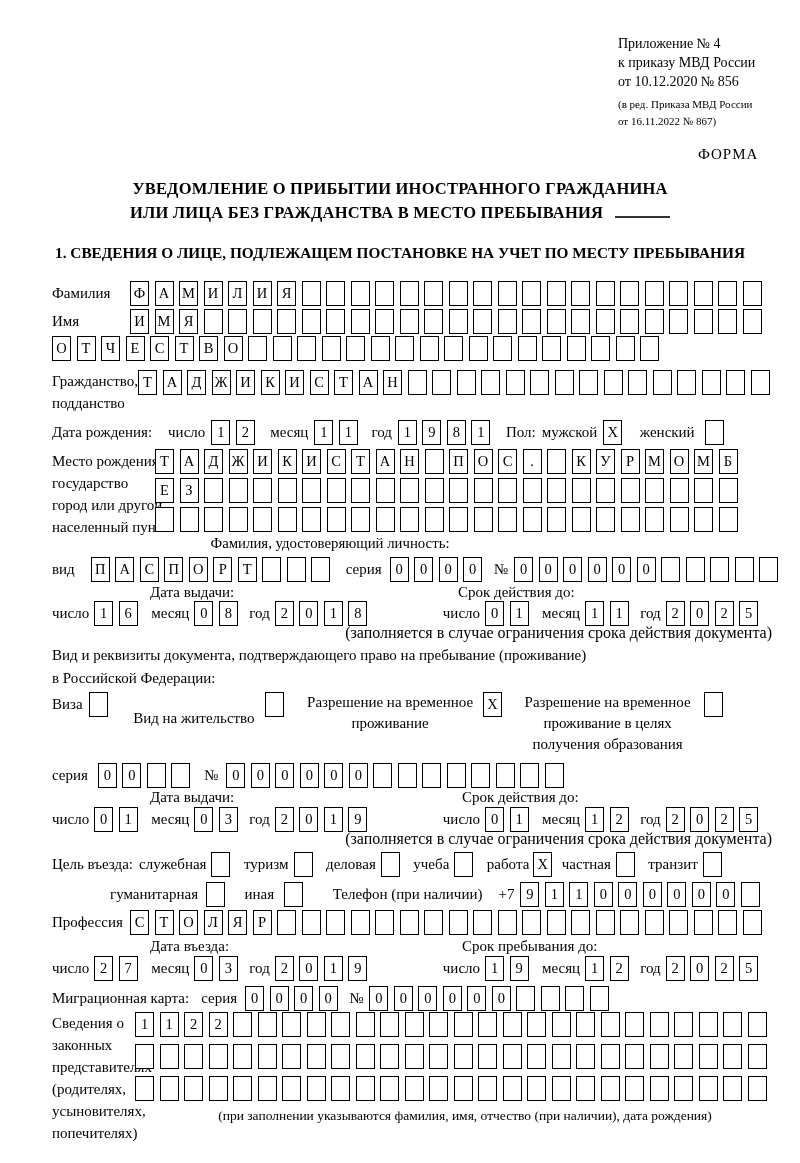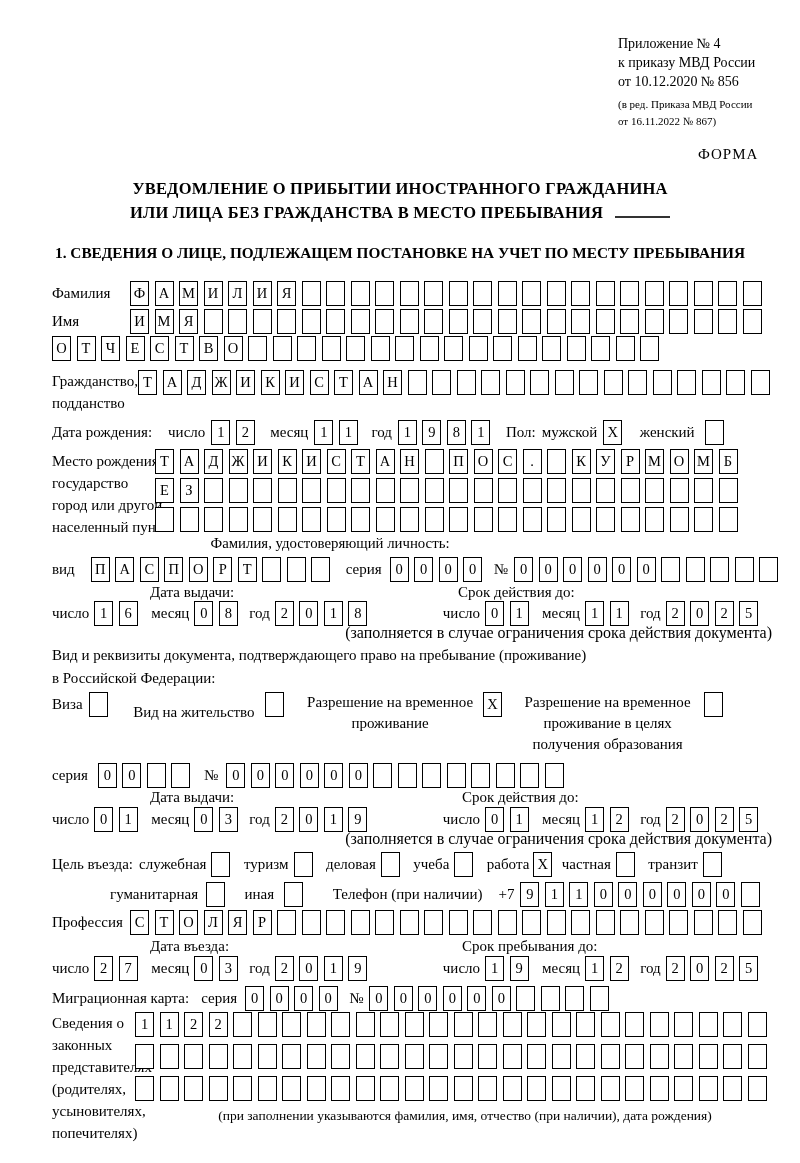--- a/index.html
+++ b/index.html
@@ -369,21 +369,21 @@
   </div>
   <div class="abs note" style="right:28px;top:624px">(заполняется в случае ограничения срока действия документа)</div>
 
   <div class="abs" style="left:52px;top:647px">Вид и реквизиты документа, подтверждающего право на пребывание (проживание)</div>
   <div class="abs" style="left:52px;top:670px">в Российской Федерации:</div>
   <div class="frow fstart" style="left:52px;top:692px">
     <span class="olbl" style="margin-top:2px">Виза</span>
     <span class="cg ml6">
         <span class="cell"></span>
       </span>
-    <span class="olbl ml20" style="margin-top:10px">Вид на жительство</span>
+    <span class="olbl ml20" style="margin-top:16px">Вид на жительство</span>
     <span class="cg ml10">
         <span class="cell"></span>
       </span>
     <span class="olbl ctr ml16" style="width:170px">Разрешение на временное
 проживание</span>
     <span class="cg ml8">
         <span class="cell">X</span>
       </span>
     <span class="olbl ctr ml12" style="width:176px">Разрешение на временное
 проживание в целях

